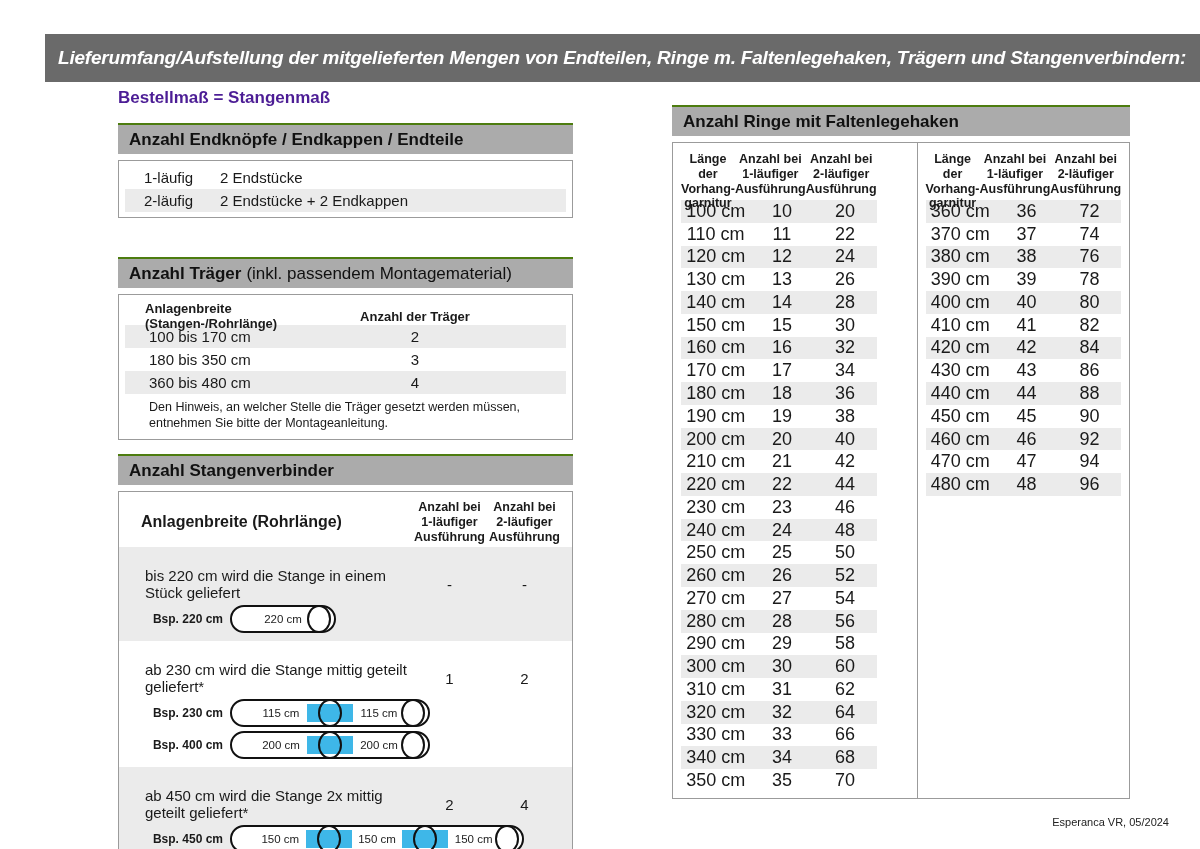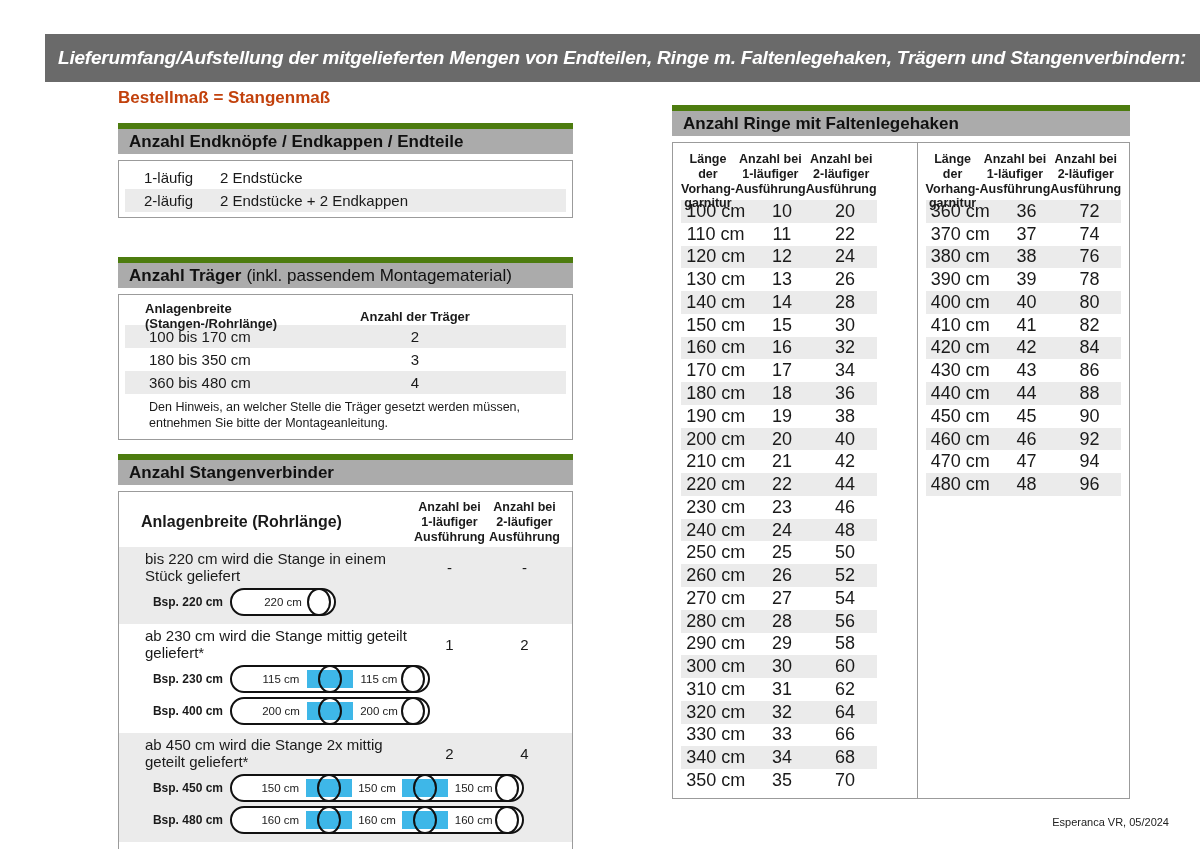--- a/index.html
+++ b/index.html
@@ -17,24 +17,24 @@
     position: absolute; left: 45px; top: 34px; right: 0; height: 48px;
     background: #6a6a6a; color: #fff;
     display: flex; align-items: center; padding-left: 13px;
     font-size: 19px; font-weight: bold; font-style: italic; letter-spacing: -0.2px;
   }
 
   
   .col-left  { position: absolute; left: 118px; top: 88px;  width: 455px; }
   .col-right { position: absolute; left: 672px; top: 105px; width: 458px; }
 
-  .subtitle { color: #c2410c; font-size: 17px; font-weight: bold; margin-bottom: 15px; }
+  .subtitle { color: #4c1d95; font-size: 17px; font-weight: bold; margin-bottom: 15px; }
 
   .sec-header {
-    height: 31px; background: #ababab; border-top: 6px solid #4d7c0f;
+    height: 31px; background: #ababab; border-top: 2px solid #4d7c0f;
     display: flex; align-items: center; padding-left: 11px;
     font-size: 17px; color: #111; margin-bottom: 6px;
   }
   .sec-header b { font-weight: bold; }
   .sec-header .normal { font-weight: normal; margin-left: 5px; }
 
   .box { border: 1px solid #9b9b9b; background: #fff; }
 
   
   .box-end { padding: 5px 6px; margin-bottom: 39px; }
@@ -53,21 +53,21 @@
   .t-row .c1 { padding-left: 24px; }
   .t-row .c2 { text-align: center; }
   .t-note { font-size: 12.5px; line-height: 1.28; padding: 5px 30px 0 24px; color: #1a1a1a; }
 
   
   .box-verb { padding: 8px 0 10px; }
   .vheader { display: flex; align-items: flex-end; padding-right: 10px; margin-bottom: 3px; }
   .vh1 { flex: 1; font-size: 16px; font-weight: bold; padding-left: 22px; padding-bottom: 13px; }
   .vh2, .vh3 { width: 75px; text-align: center; font-size: 12.5px; font-weight: bold;
                white-space: pre-line; line-height: 1.18; }
-  .vgroup { padding: 3px 0 8px; }
+  .vgroup { padding: 20px 0 8px; }
   .vgroup.alt { background: #ebebeb; }
   .vrow1 { display: flex; align-items: center; font-size: 15px; padding-right: 10px; }
   .vtext { flex: 1; padding-left: 26px; }
   .vval  { width: 75px; text-align: center; }
   .vexample { display: flex; align-items: center; margin-top: 4px; }
   .vbsp { width: 104px; text-align: right; font-weight: bold; font-size: 12px; padding-right: 0; }
   .rod-wrap { margin-left: 7px; }
 
   .rod { position: relative; height: 28px; border: 2px solid #111; border-radius: 14px; background: #fff; }
   .rod-seg-label { position: absolute; top: 0; height: 100%; display: flex; align-items: center;

